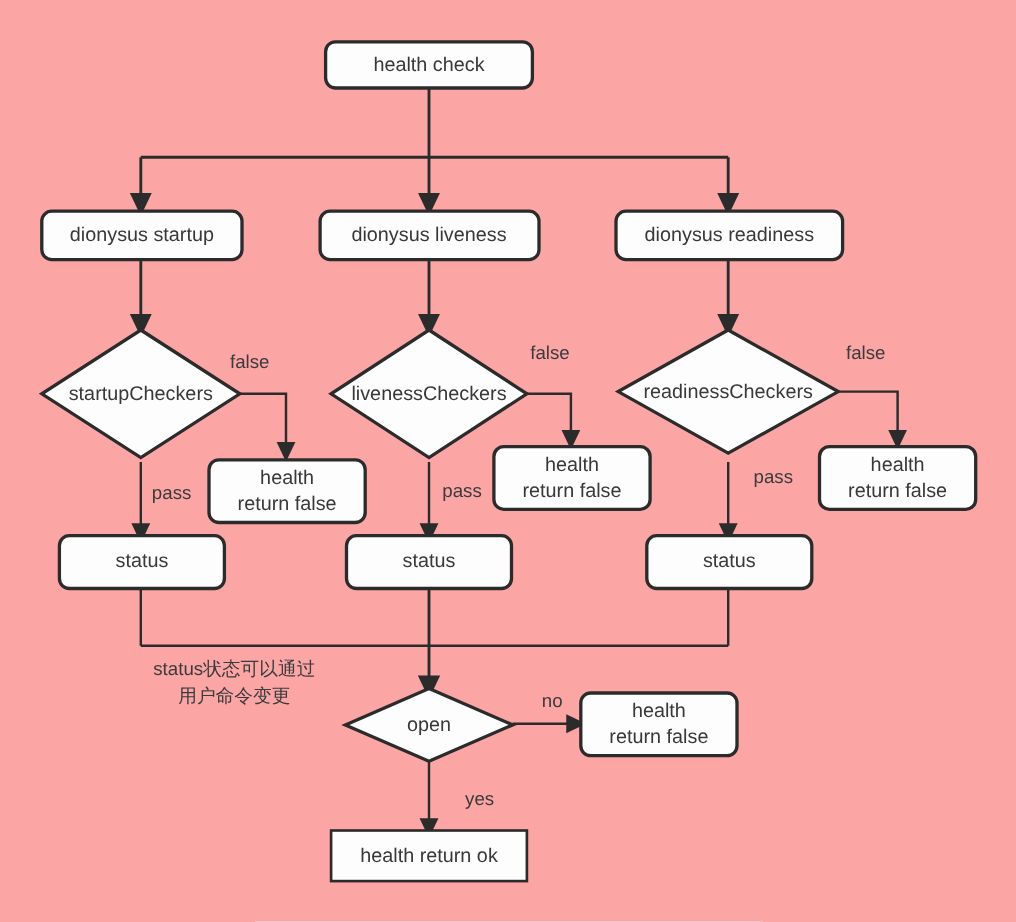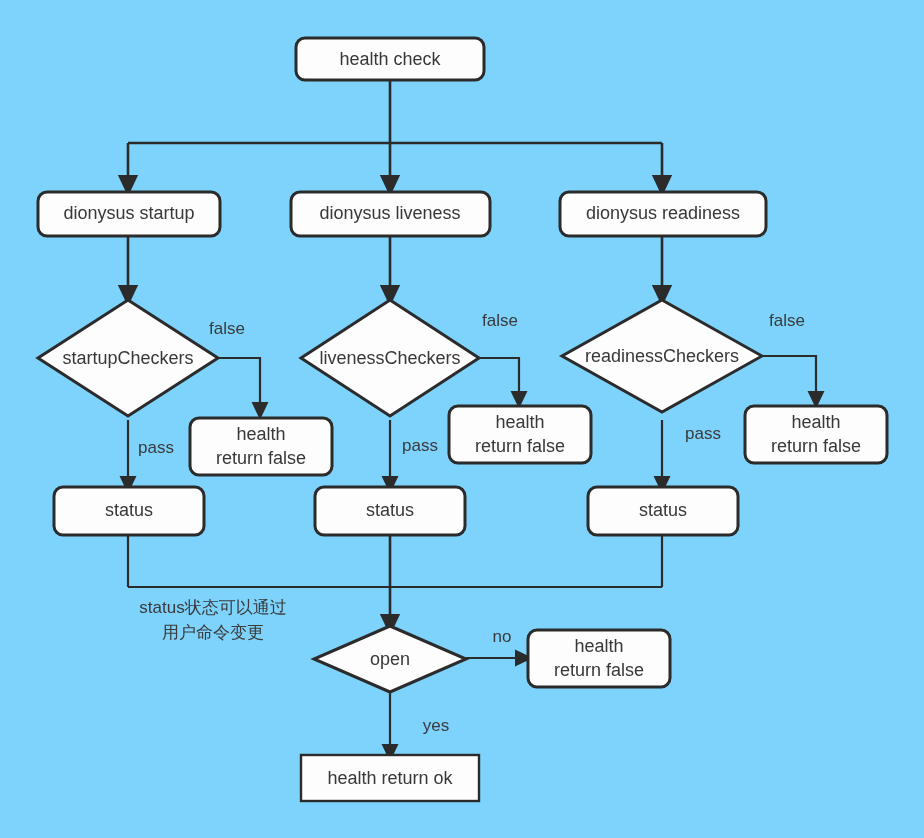--- a/index.html
+++ b/index.html
@@ -10,21 +10,21 @@
   body {
     width: 924px;
     height: 838px;
     font-family: "Liberation Sans", "DejaVu Sans", sans-serif;
     overflow: hidden;
   }
   #flowchart-root {
     position: relative;
     width: 924px;
     height: 838px;
-    background: #7dd3fc;
+    background: #fca5a5;
   }
   svg.diagram {
     display: block;
     width: 924px;
     height: 838px;
   }
   .node-shape {
     fill: #fdfdfd;
     stroke: #2b2b2b;
     stroke-width: 3;

